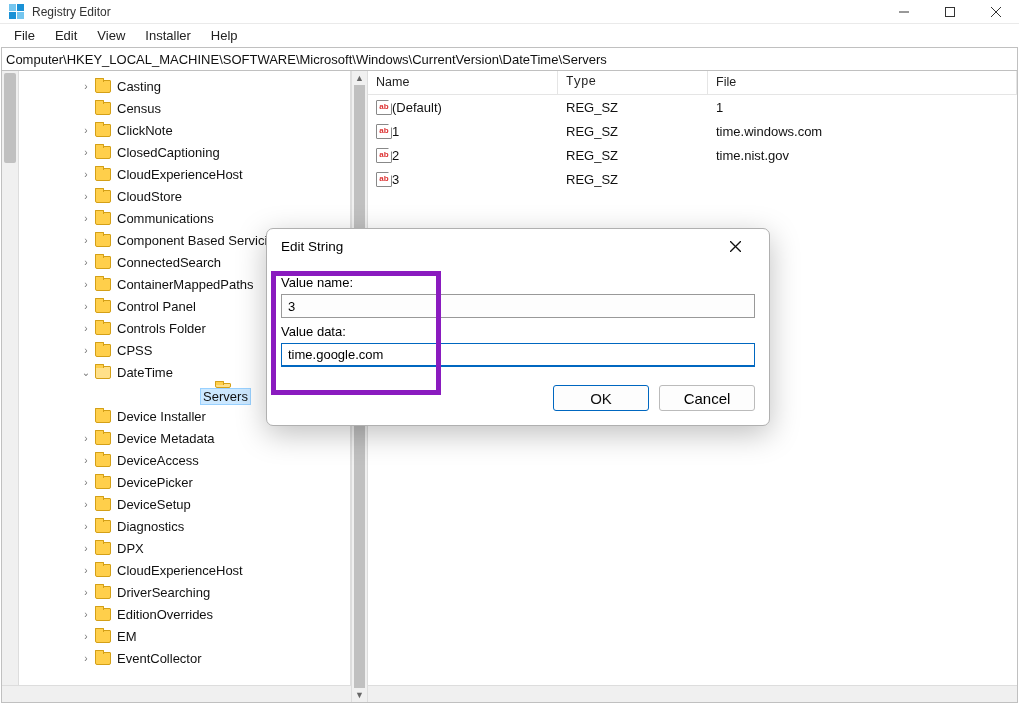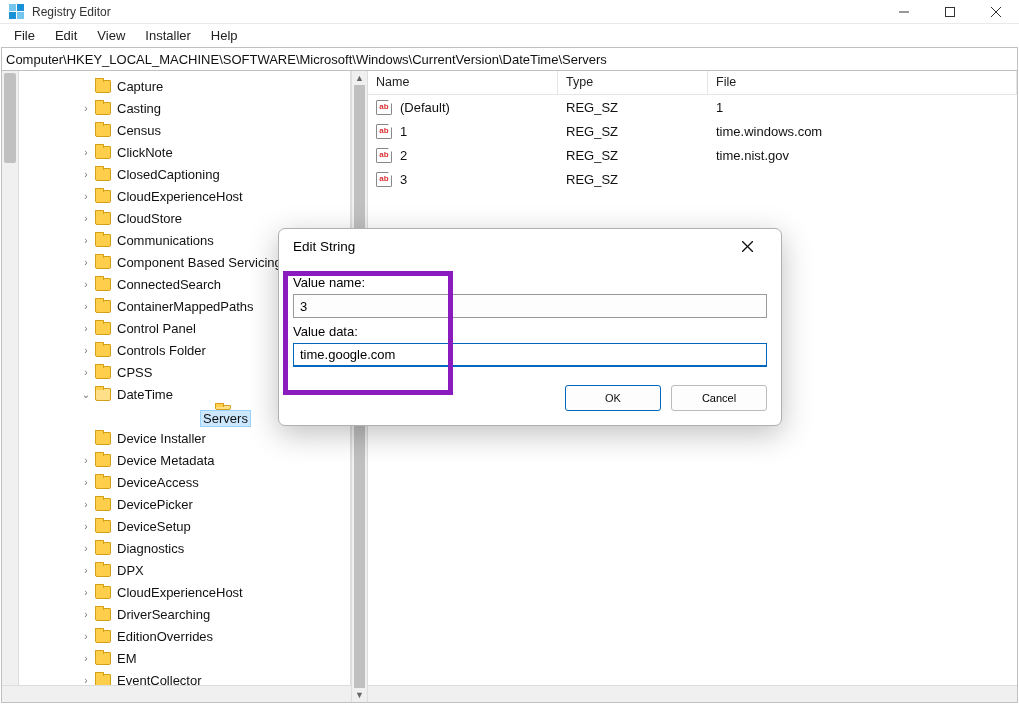--- a/index.html
+++ b/index.html
@@ -36,48 +36,48 @@
   .node .expander { width:14px; text-align:center; color:#777; font-size:10px; margin-right:2px; }
   .folder { width:16px; height:13px; margin-right:4px; position:relative; }
   .folder::before { content:""; position:absolute; inset:0; background:#ffcf4b; border:1px solid #d4a017; border-radius:1px 1px 2px 2px;}
   .folder::after { content:""; position:absolute; left:0; top:-2px; width:7px; height:3px; background:#ffcf4b; border:1px solid #d4a017; border-bottom:none; border-radius:1px 1px 0 0;}
   .folder.open::before { background:#ffe089; }
   .node .label { padding:0 2px; }
 
   .valuespane { flex:1; position:relative; }
   .val-header { display:flex; height:24px; border-bottom:1px solid #e5e5e5; font-size:12.5px; color:#222;justify-content:center;}
   .vh { padding:4px 8px; border-right:1px solid #e5e5e5;}
-  .vh.name{ width:190px;} .vh.type{width:150px;} .vh.data{flex:1;}
+  .vh.name{ width:190px;} .vh.type{width:150px;font-family:Liberation Mono, monospace;} .vh.data{flex:1;}
   .val-row { display:flex; height:24px; align-items:center; font-size:13px; color:#111;}
   .val-row .c1{ width:190px; padding-left:8px; display:flex; align-items:center;}
   .val-row .c2{ width:150px; padding-left:8px;}
   .val-row .c3{ flex:1; padding-left:8px;}
-  .str-icon{ width:16px; height:15px; margin-right:8px; border:1px solid #888; background:#fff; display:flex; align-items:center; justify-content:center; font-size:8px; font-weight:bold; color:#d33; line-height:1; border-radius:1px; position:relative;}
+  .str-icon{ width:16px; height:15px; margin-right:0; border:1px solid #888; background:#fff; display:flex; align-items:center; justify-content:center; font-size:8px; font-weight:bold; color:#d33; line-height:1; border-radius:1px; position:relative;}
   .str-icon::after{content:""; position:absolute; right:-1px; top:-1px; width:0;height:0; border-left:4px solid transparent; border-top:4px solid #fff;}
 
   
   .vscroll-divider { width:17px; background:#f0f0f0; border-left:1px solid #ddd; border-right:1px solid #ddd; position:relative;}
   .vscroll-divider .thumb{ position:absolute; top:14px; bottom:14px; left:2px; right:2px; background:#c0c0c0;}
   .vscroll-divider .arr{position:absolute; left:0;right:0; height:14px; display:flex; align-items:center;justify-content:center; color:#666; font-size:9px;}
   .vscroll-divider .arr.top{top:0;} .vscroll-divider .arr.bot{bottom:0;}
 
   
   .overlay { position:absolute; inset:0; }
-  .dialog { position:absolute; left:278px; top:228px; width:504px; background:#fff; border:1px solid #b0b0b0; border-radius:7px; box-shadow:0 8px 30px rgba(0,0,0,0.25); }
+  .dialog { position:absolute; left:266px; top:228px; width:504px; background:#fff; border:1px solid #b0b0b0; border-radius:7px; box-shadow:0 8px 30px rgba(0,0,0,0.25); }
   .dlg-title { height:34px; display:flex; align-items:center; padding:0 14px; font-size:13.5px; }
   .dlg-title .spacer{flex:1;}
   .dlg-close { width:40px; height:32px; display:flex; align-items:center; justify-content:center;}
   .dlg-close svg{width:11px;height:11px;stroke:#111;stroke-width:1.3;fill:none;}
   .dlg-body { padding:6px 14px 14px 14px; font-size:13px;}
   .dlg-body .lbl { margin:6px 0 4px 0; }
   .dlg-body input { width:100%; height:24px; border:1px solid #999; padding:2px 6px; font-size:13px; }
   .dlg-body input.readonly { background:#fdfdfd; }
   .dlg-body input.active { border:1px solid #0067c0; border-bottom:2px solid #0067c0;}
   .dlg-buttons { display:flex; justify-content:flex-end; gap:10px; margin-top:18px;}
-  .dlg-buttons button { width:96px; height:26px; background:#fdfdfd; border:1px solid #bbb; border-radius:3px; font-size:11px;}
+  .dlg-buttons button { width:96px; height:26px; background:#fdfdfd; border:1px solid #bbb; border-radius:3px; font-size:15px;}
   .dlg-buttons button.primary { border:1px solid #0067c0; color:#111;}
   .highlight-box { position:absolute; border:5px solid #8a1bbf; pointer-events:none;}
 
   .h-scroll { position:absolute; bottom:0; left:0; right:0; height:17px; background:#f0f0f0; border-top:1px solid #ddd;}
 </style>
 </head>
 <body>
 
 <div class="titlebar">
   <div class="app-icon">
@@ -118,25 +118,20 @@
 <div class="addressbar">
   <span>Computer\HKEY_LOCAL_MACHINE\SOFTWARE\Microsoft\Windows\CurrentVersion\DateTime\Servers</span>
 </div>
 
 <div class="main">
   <div class="scrollbar-left">
       <div class="thumb"></div>
     </div>
   <div class="treepane">
     <div class="tree" id="tree">
-        <div class="node">
-          <span class="expander"></span>
-          <span class="folder"></span>
-          <span class="label">Capture</span>
-        </div>
         <div class="node">
           <span class="expander">›</span>
           <span class="folder"></span>
           <span class="label">Casting</span>
         </div>
         <div class="node">
           <span class="expander"></span>
           <span class="folder"></span>
           <span class="label">Census</span>
         </div>

